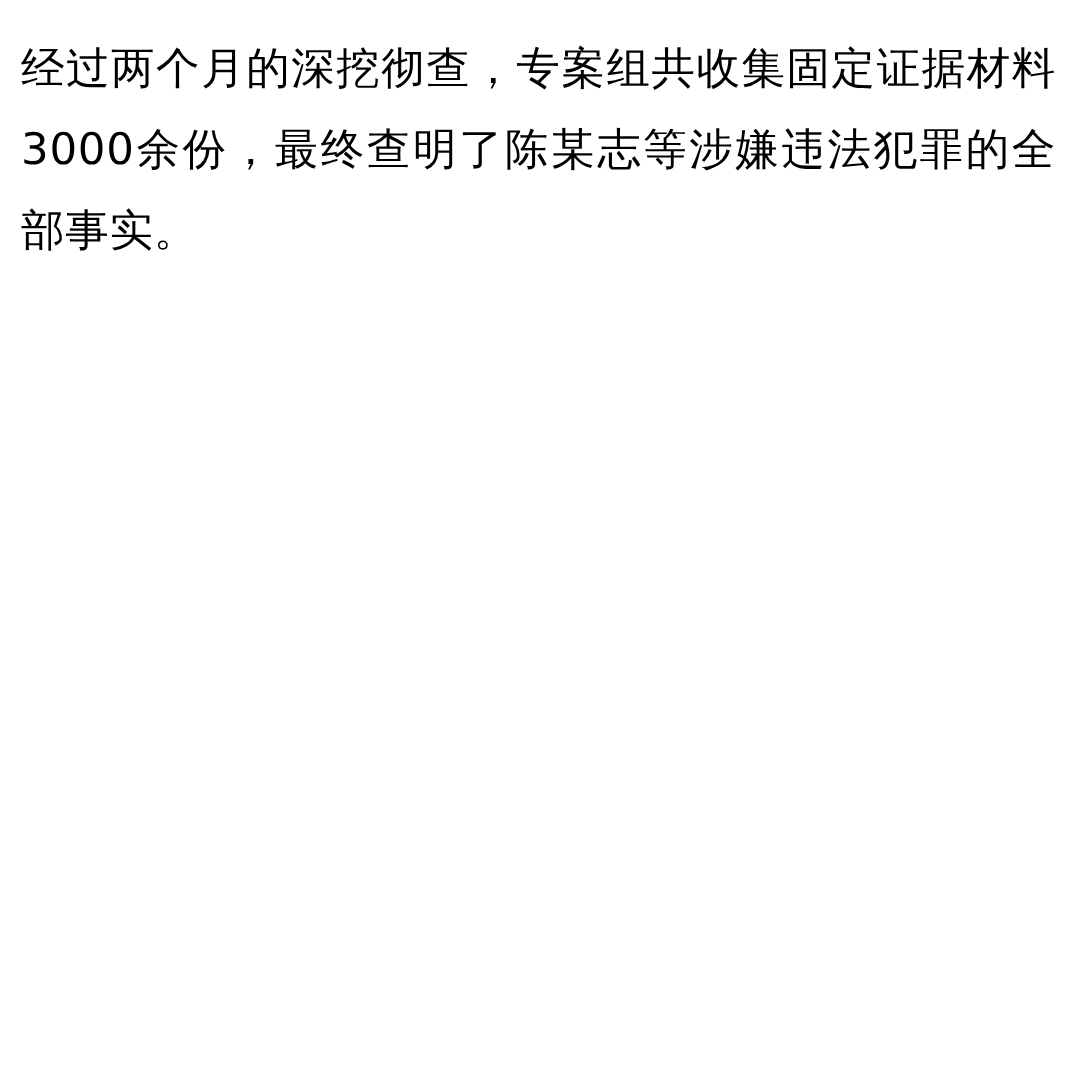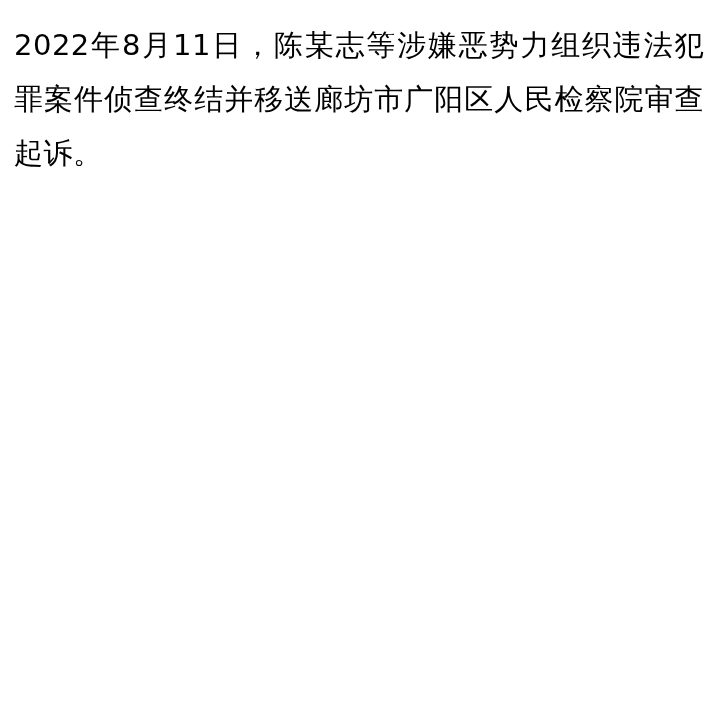--- a/index.html
+++ b/index.html
@@ -35,15 +35,15 @@
   }
   .bold {
     font-weight: bold;
   }
 </style>
 </head>
 <body>
 
 <div class="page">
   <p class="para">
-    <span>2022年8月11日，陈某志等涉嫌恶势力组织违法犯罪案件侦查终结并移送廊坊市广阳区人民检察院审查起诉。</span>
+    <span>经过两个月的深挖彻查，专案组共收集固定证据材料3000余份，最终查明了陈某志等涉嫌违法犯罪的全部事实。</span>
   </p>
 </div>
 
 </body></html>

